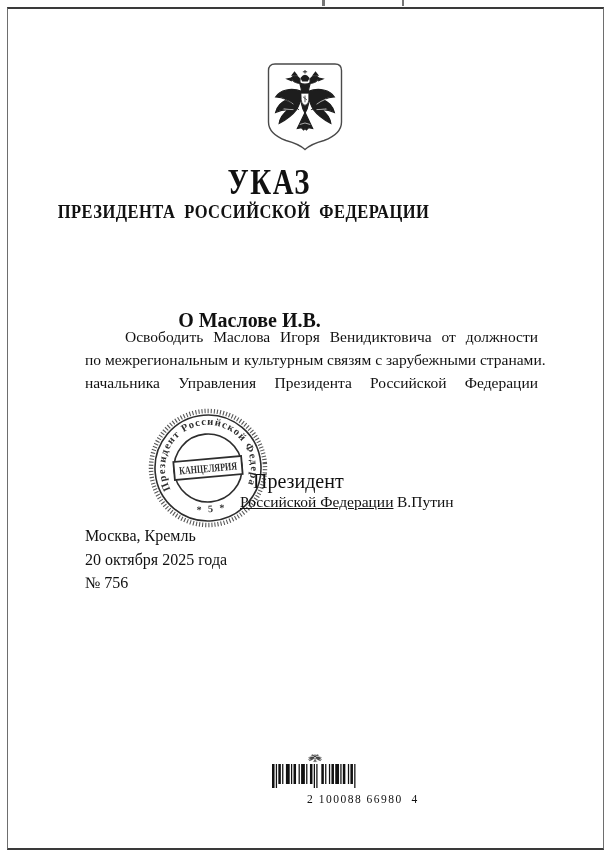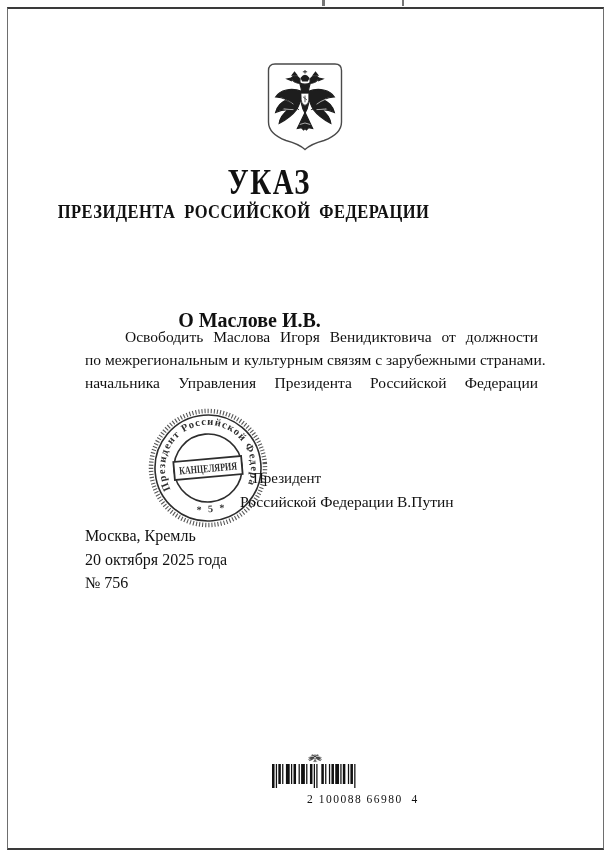--- a/index.html
+++ b/index.html
@@ -14,22 +14,22 @@
          font-weight:bold;font-size:36px;letter-spacing:2px;}
   .title .squeeze{display:inline-block;transform:scaleX(0.8);transform-origin:center;}
   .subtitle{position:absolute;left:0;top:201px;width:487px;text-align:center;
             font-weight:bold;font-size:19px;letter-spacing:0.5px;word-spacing:5px;}
   .subtitle .squeeze{display:inline-block;transform:scaleX(0.87);transform-origin:center;}
   .subject{position:absolute;left:0;top:290px;width:499px;text-align:center;
            font-weight:bold;font-size:20px;margin-top:19px;}
   .bodytext{position:absolute;left:85px;top:325px;width:453px;font-size:15.5px;line-height:23px;}
   .bodytext .line{display:block;text-align:justify;text-align-last:justify;white-space:nowrap;}
   .bodytext .line.indent{padding-left:40px;width:413px;}
-  .sig-line1{position:absolute;left:253px;top:470px;font-size:15px;}
-  .sig-line2{position:absolute;left:240px;top:493px;font-size:15.5px;}
+  .sig-line1{position:absolute;left:253px;top:470px;font-size:20px;}
+  .sig-line2{position:absolute;left:240px;top:493px;font-size:15.5px;text-decoration:underline;}
   .sig-name{position:absolute;left:397px;top:493px;font-size:15.5px;}
   .footer-block{position:absolute;left:85px;top:524px;font-size:16px;line-height:23.5px;}
   .stamp{position:absolute;left:147px;top:407px;width:122px;height:122px;opacity:0.92;}
   .barcode{position:absolute;left:263px;top:754px;width:104px;text-align:center;}
   .barcode .mini-eagle{display:block;margin:0 auto 1px auto;opacity:0.85;}
   .barcode .digits{font-size:11.5px;letter-spacing:1.5px;white-space:pre;margin-top:1px;color:#111;margin-left:44px;}
   .hidden-defs{position:absolute;width:0;height:0;overflow:hidden;}
 </style>
 </head>
 <body>

